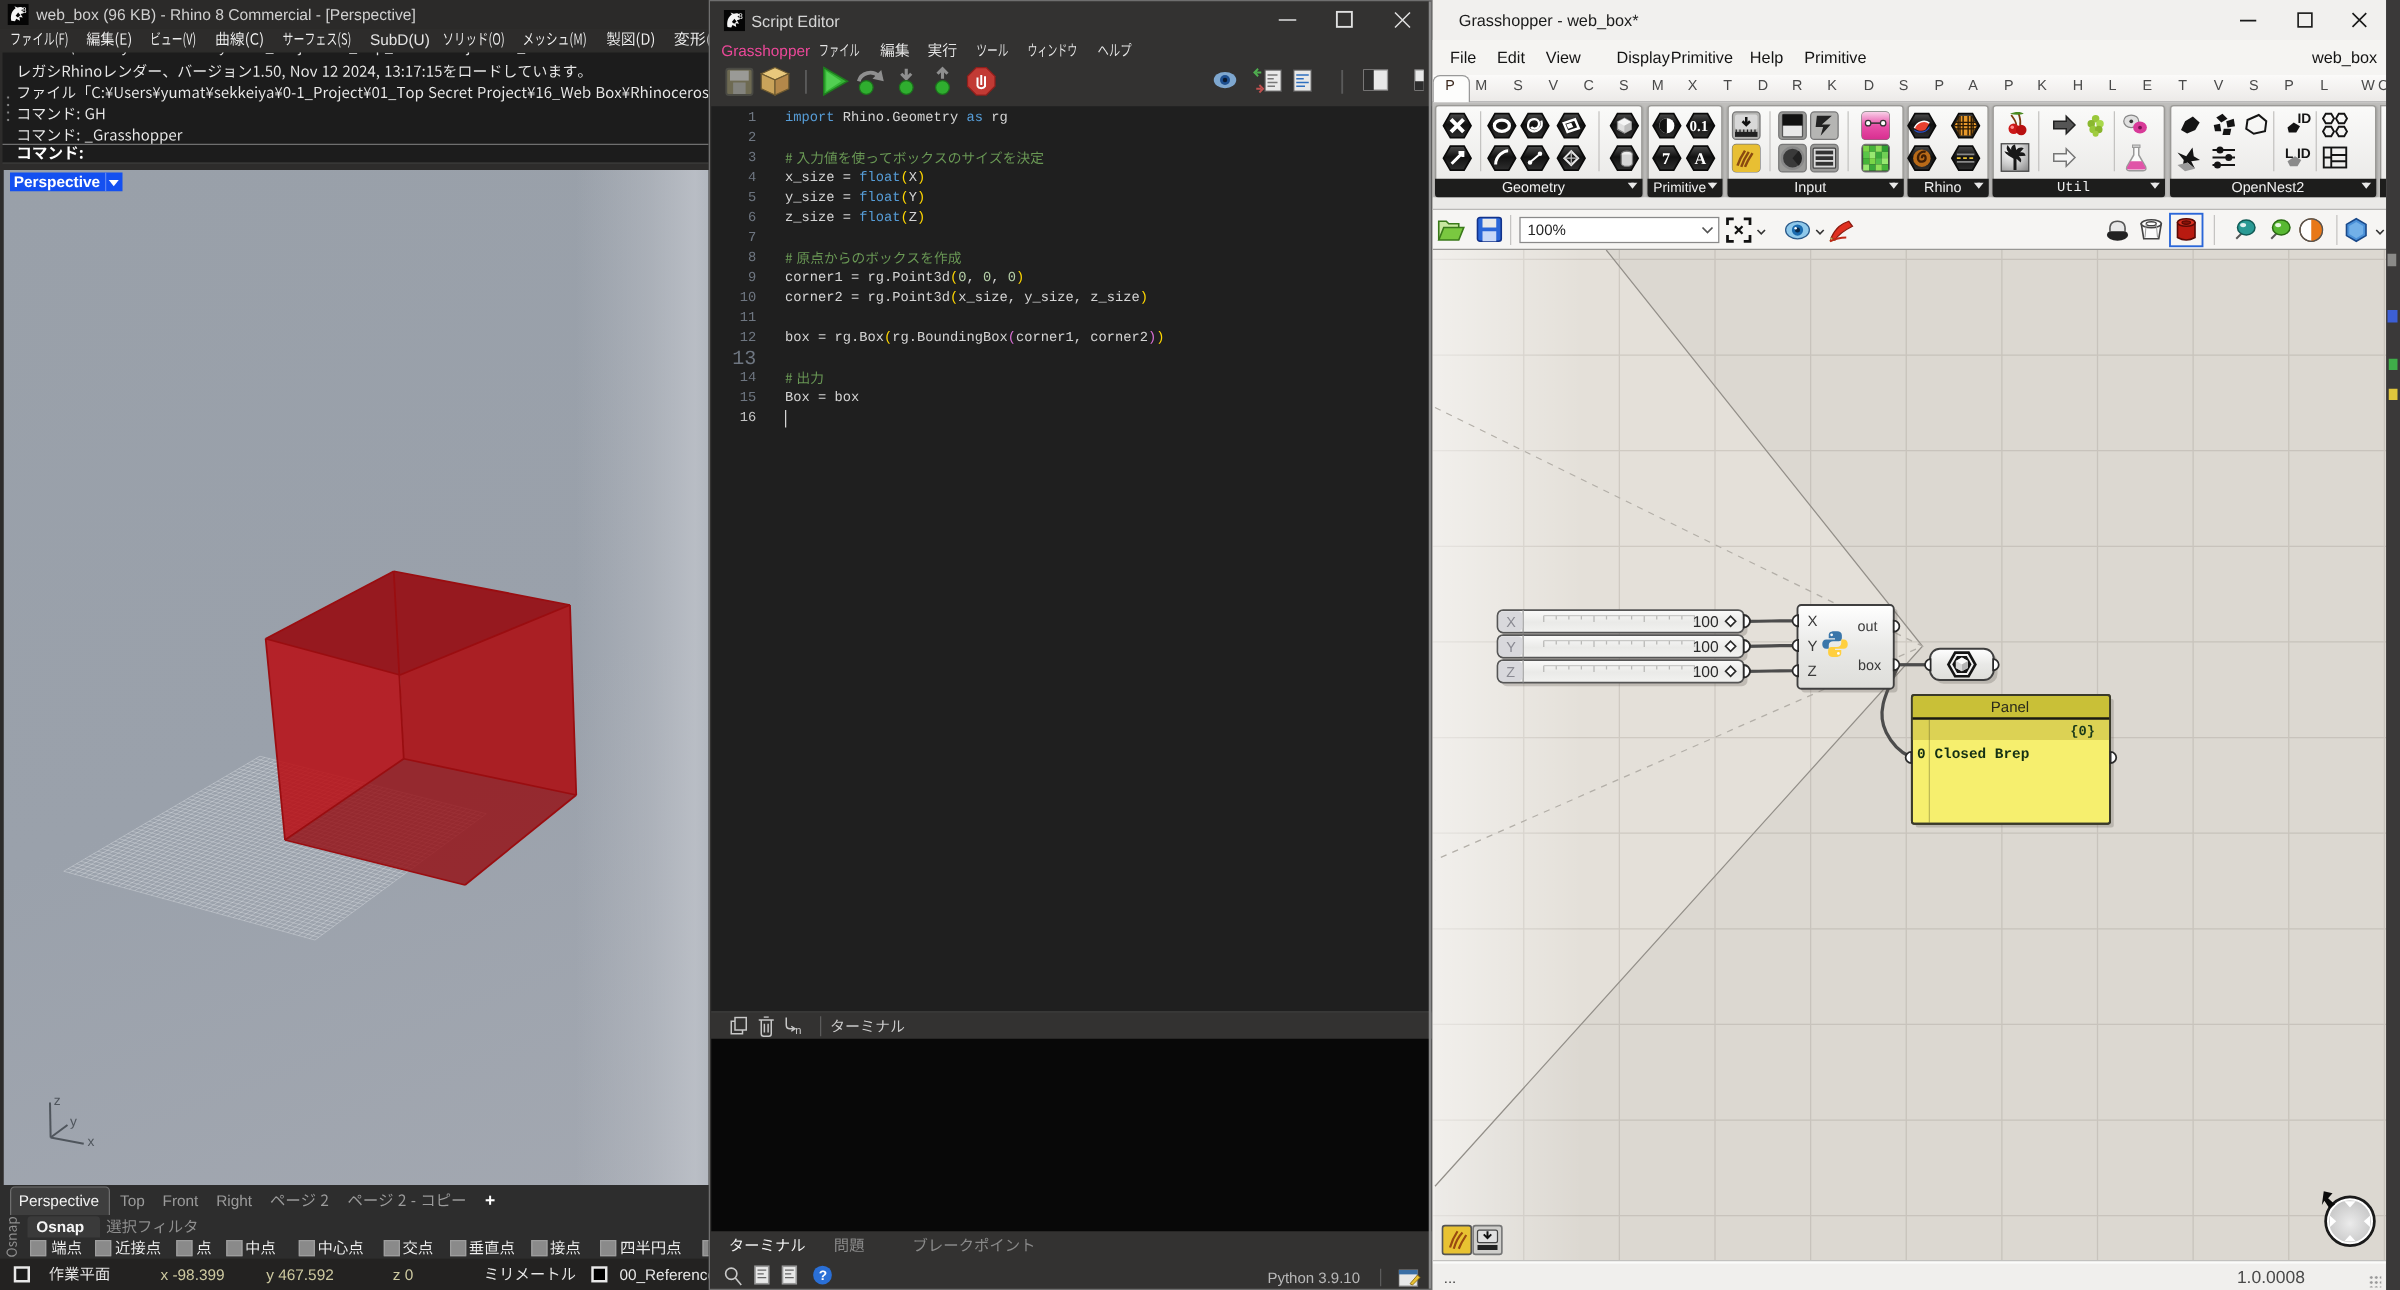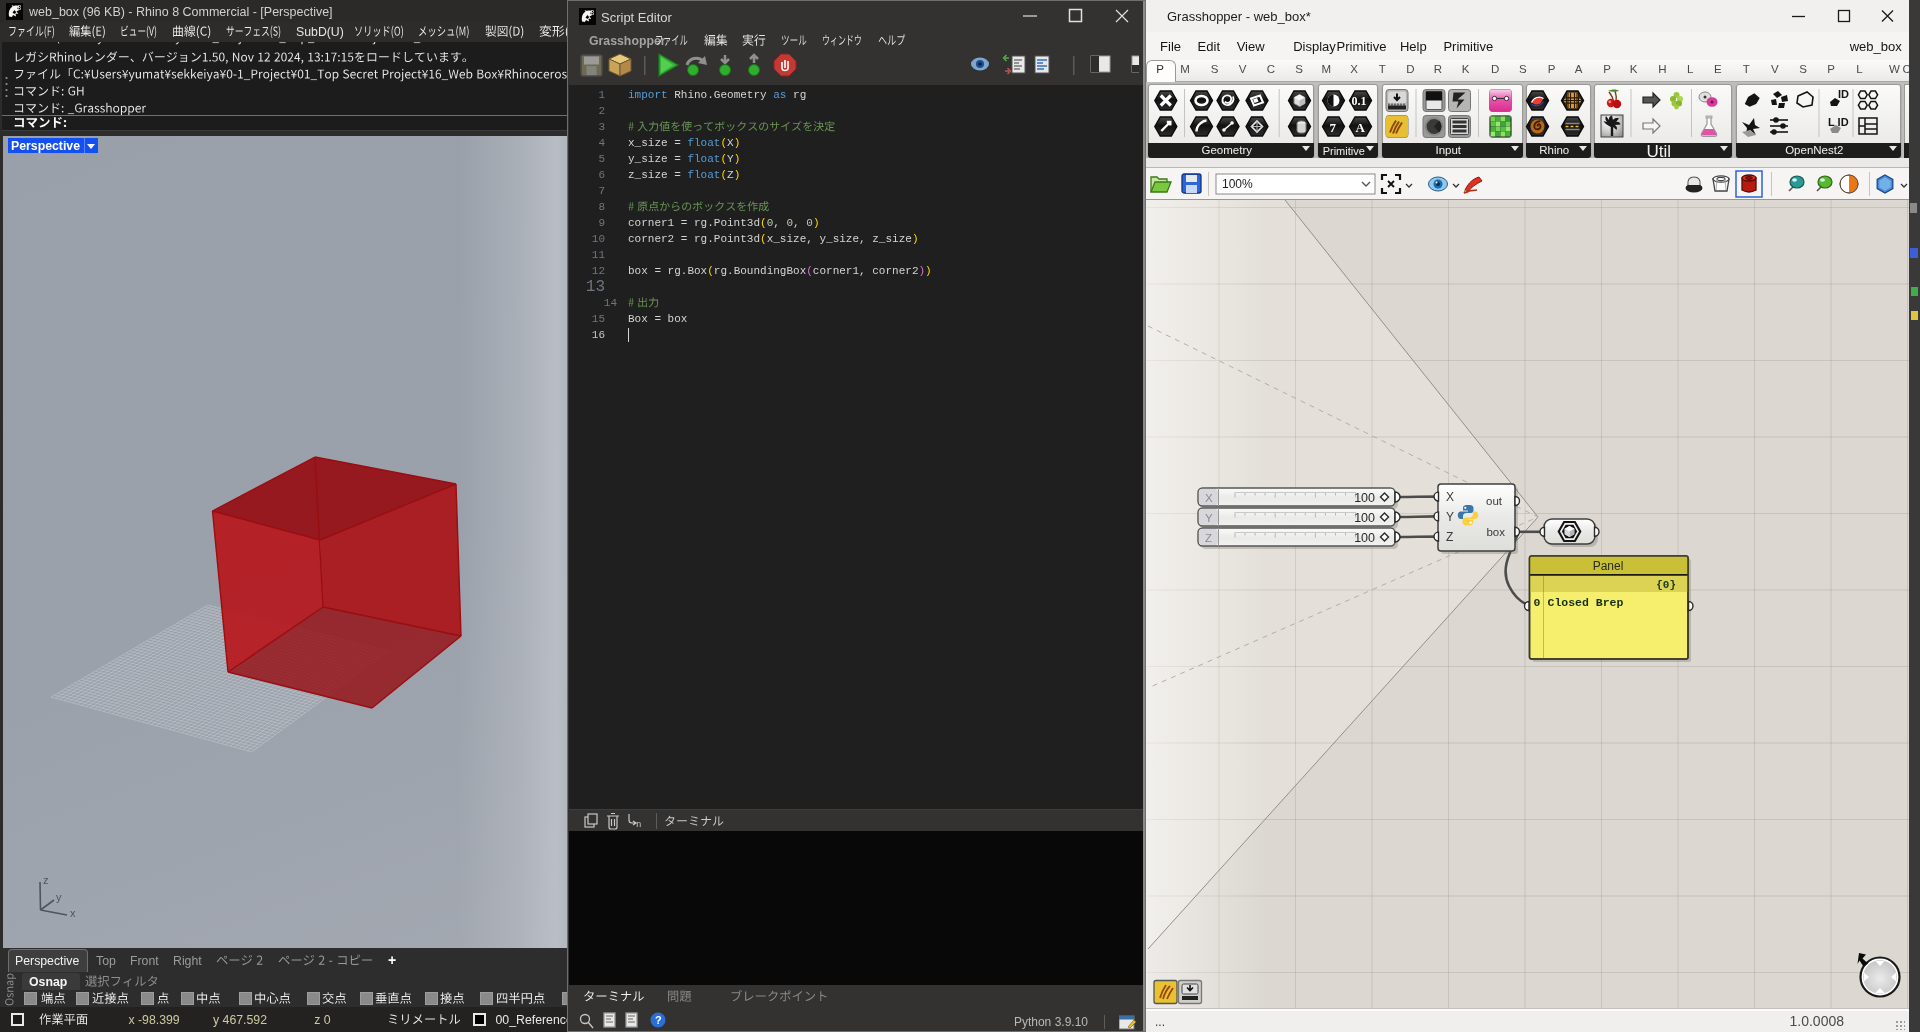--- a/index.html
+++ b/index.html
@@ -572,21 +572,21 @@
 <path d="M3 13.5 C2.2 9 3.5 5.5 6.5 3.5 L5.5 2 L8 3 C10 2.2 12 2.6 13.2 4 L11 5 L12.8 7.5 L10.5 8.2 L12.2 11 L9.5 10.5 L10 13.5 L7 12 L6 14 Z" fill="#f5f5f5"></path>
 <path d="M6.5 9.5 L8.5 7 L10.3 9.2 L8.3 11 Z" fill="#050505"></path>
 <text x="11.5" y="7" font-size="6.5" fill="#fff" font-family="Liberation Sans">8</text>
 </svg>
 <div style="position:absolute;left:33px;top:16px;font-family:'Liberation Sans', sans-serif;font-size:13px;color:#d6d6d6;font-weight:400;line-height:1;white-space:pre;transform:translate(0,-50%);">Script Editor</div>
 <svg style="position:absolute;left:454px;top:7px" width="130" height="16" fill="none" stroke="#e0e0e0">
       <line x1="1" y1="8" x2="15" y2="8" stroke-width="1.2"></line>
       <rect x="47.5" y="1.5" width="12" height="12" stroke-width="1.5"></rect>
       <path d="M94 2 L106 14 M106 2 L94 14" stroke-width="1.2"></path>
     </svg>
-<div style="position:absolute;left:9px;top:39.5px;font-family:'Liberation Sans', sans-serif;font-size:12.3px;color:#a3a3a3;font-weight:700;line-height:1;white-space:pre;transform:translate(0,-50%);margin-left:12px;">Grasshopper</div>
+<div style="position:absolute;left:9px;top:39.5px;font-family:'Liberation Sans', sans-serif;font-size:12.3px;color:#ec4899;font-weight:400;line-height:1;white-space:pre;transform:translate(0,-50%);">Grasshopper</div>
 <div style="position:absolute;left:87.1px;top:31.9px;line-height:0;"><svg width="32.8" height="16.0" style="overflow:visible">
         <g fill="#e5e5e5" transform="translate(0,11.7) scale(0.082,-0.12300000000000001)">
           <use href="#g0" x="0.0"></use>
           <use href="#g1" x="100.0"></use>
           <use href="#g2" x="200.0"></use>
           <use href="#g3" x="300.0"></use>
         </g>
       </svg></div>
 <div style="position:absolute;left:135.7px;top:31.9px;line-height:0;"><svg width="23.7" height="16.0" style="overflow:visible">
         <g fill="#e5e5e5" transform="translate(0,11.7) scale(0.1185,-0.12300000000000001)">
@@ -736,21 +736,21 @@
         </g>
       </svg></div>
 <div style="position:absolute;left:37px;top:222px;font-family:'Liberation Mono', monospace;font-size:11px;color:#6e7681;font-weight:400;line-height:1;white-space:pre;transform:translate(-100%,-50%);">9</div>
 <div style="position:absolute;left:60px;top:222px;font-family:'Liberation Mono', monospace;font-size:11px;color:#d4d4d4;font-weight:400;line-height:1;white-space:pre;transform:translate(0,-50%);"><span style="color:#d4d4d4">corner1 = rg.Point3d</span><span style="color:#ffd700">(</span><span style="color:#b5cea8">0</span><span style="color:#d4d4d4">, </span><span style="color:#b5cea8">0</span><span style="color:#d4d4d4">, </span><span style="color:#b5cea8">0</span><span style="color:#ffd700">)</span></div>
 <div style="position:absolute;left:37px;top:238px;font-family:'Liberation Mono', monospace;font-size:11px;color:#6e7681;font-weight:400;line-height:1;white-space:pre;transform:translate(-100%,-50%);">10</div>
 <div style="position:absolute;left:60px;top:238px;font-family:'Liberation Mono', monospace;font-size:11px;color:#d4d4d4;font-weight:400;line-height:1;white-space:pre;transform:translate(0,-50%);"><span style="color:#d4d4d4">corner2 = rg.Point3d</span><span style="color:#ffd700">(</span><span style="color:#d4d4d4">x_size, y_size, z_size</span><span style="color:#ffd700">)</span></div>
 <div style="position:absolute;left:37px;top:254px;font-family:'Liberation Mono', monospace;font-size:11px;color:#6e7681;font-weight:400;line-height:1;white-space:pre;transform:translate(-100%,-50%);">11</div>
 <div style="position:absolute;left:37px;top:270px;font-family:'Liberation Mono', monospace;font-size:11px;color:#6e7681;font-weight:400;line-height:1;white-space:pre;transform:translate(-100%,-50%);">12</div>
 <div style="position:absolute;left:60px;top:270px;font-family:'Liberation Mono', monospace;font-size:11px;color:#d4d4d4;font-weight:400;line-height:1;white-space:pre;transform:translate(0,-50%);"><span style="color:#d4d4d4">box = rg.Box</span><span style="color:#ffd700">(</span><span style="color:#d4d4d4">rg.BoundingBox</span><span style="color:#da70d6">(</span><span style="color:#d4d4d4">corner1, corner2</span><span style="color:#da70d6">)</span><span style="color:#ffd700">)</span></div>
 <div style="position:absolute;left:37px;top:286px;font-family:'Liberation Mono', monospace;font-size:16px;color:#6e7681;font-weight:400;line-height:1;white-space:pre;transform:translate(-100%,-50%);">13</div>
-<div style="position:absolute;left:37px;top:302px;font-family:'Liberation Mono', monospace;font-size:11px;color:#6e7681;font-weight:400;line-height:1;white-space:pre;transform:translate(-100%,-50%);margin-left:12px;">14</div>
+<div style="position:absolute;left:37px;top:302px;font-family:'Liberation Mono', monospace;font-size:11px;color:#6e7681;font-weight:400;line-height:1;white-space:pre;transform:translate(-100%,-50%);">14</div>
 <div style="position:absolute;left:60px;top:295.2px;line-height:0;"><svg width="31.2" height="14.3" style="overflow:visible">
         <g fill="#6a9955" transform="translate(0,10.4) scale(0.11,-0.11)">
           <use href="#g134" x="0.0"></use>
           <use href="#g150" x="83.3"></use>
           <use href="#g136" x="183.3"></use>
         </g>
       </svg></div>
 <div style="position:absolute;left:37px;top:318px;font-family:'Liberation Mono', monospace;font-size:11px;color:#6e7681;font-weight:400;line-height:1;white-space:pre;transform:translate(-100%,-50%);">15</div>
 <div style="position:absolute;left:60px;top:318px;font-family:'Liberation Mono', monospace;font-size:11px;color:#d4d4d4;font-weight:400;line-height:1;white-space:pre;transform:translate(0,-50%);"><span style="color:#d4d4d4">Box = box</span></div>
 <div style="position:absolute;left:37px;top:334px;font-family:'Liberation Mono', monospace;font-size:11px;color:#c6c6c6;font-weight:400;line-height:1;white-space:pre;transform:translate(-100%,-50%);">16</div>
@@ -900,21 +900,21 @@
     </svg>
     <div style="position:absolute;left:380px;top:84px;width:64.5px;height:74px;background:linear-gradient(#fafaf9,#e8e7e5);border:1px solid #9a9996;border-radius:3px;box-shadow:0 1px 2px rgba(0,0,0,0.25)"></div>
     <div style="position:absolute;left:380px;top:143px;width:64.5px;height:15px;background:#1d1d1c;border-radius:0 0 3px 3px"></div>
     <div style="position:absolute;left:408.25px;top:150.5px;font-family:'Liberation Sans', sans-serif;font-size:11.5px;color:#f0f0f0;font-weight:400;line-height:1;white-space:pre;transform:translate(-50%,-50%);">Rhino</div>
     <svg style="position:absolute;left:432.5px;top:146px" width="10" height="9">
       <polygon points="0,0 8,0 4,5" fill="#e8e8e8"></polygon>
       <rect x="3" y="0" width="2" height="3" fill="#e8e8e8"></rect>
     </svg>
     <div style="position:absolute;left:448px;top:84px;width:137.5px;height:74px;background:linear-gradient(#fafaf9,#e8e7e5);border:1px solid #9a9996;border-radius:3px;box-shadow:0 1px 2px rgba(0,0,0,0.25)"></div>
     <div style="position:absolute;left:448px;top:143px;width:137.5px;height:15px;background:#1d1d1c;border-radius:0 0 3px 3px"></div>
-    <div style="position:absolute;left:512.75px;top:150.5px;font-family:Liberation Sans, sans-serif;font-size:17px;color:#f0f0f0;font-weight:400;line-height:1;white-space:pre;transform:translate(-50%,-50%);">Util</div>
+    <div style="position:absolute;left:512.75px;top:150.5px;font-family:Liberation Mono, monospace;font-size:11px;color:#f0f0f0;font-weight:400;line-height:1;white-space:pre;transform:translate(-50%,-50%);">Util</div>
     <svg style="position:absolute;left:573.5px;top:146px" width="10" height="9">
       <polygon points="0,0 8,0 4,5" fill="#e8e8e8"></polygon>
       <rect x="3" y="0" width="2" height="3" fill="#e8e8e8"></rect>
     </svg>
     <div style="position:absolute;left:589.5px;top:84px;width:165.5px;height:74px;background:linear-gradient(#fafaf9,#e8e7e5);border:1px solid #9a9996;border-radius:3px;box-shadow:0 1px 2px rgba(0,0,0,0.25)"></div>
     <div style="position:absolute;left:589.5px;top:143px;width:165.5px;height:15px;background:#1d1d1c;border-radius:0 0 3px 3px"></div>
     <div style="position:absolute;left:668.25px;top:150.5px;font-family:'Liberation Sans', sans-serif;font-size:11.5px;color:#f0f0f0;font-weight:400;line-height:1;white-space:pre;transform:translate(-50%,-50%);">OpenNest2</div>
     <svg style="position:absolute;left:743px;top:146px" width="10" height="9">
       <polygon points="0,0 8,0 4,5" fill="#e8e8e8"></polygon>
       <rect x="3" y="0" width="2" height="3" fill="#e8e8e8"></rect>

